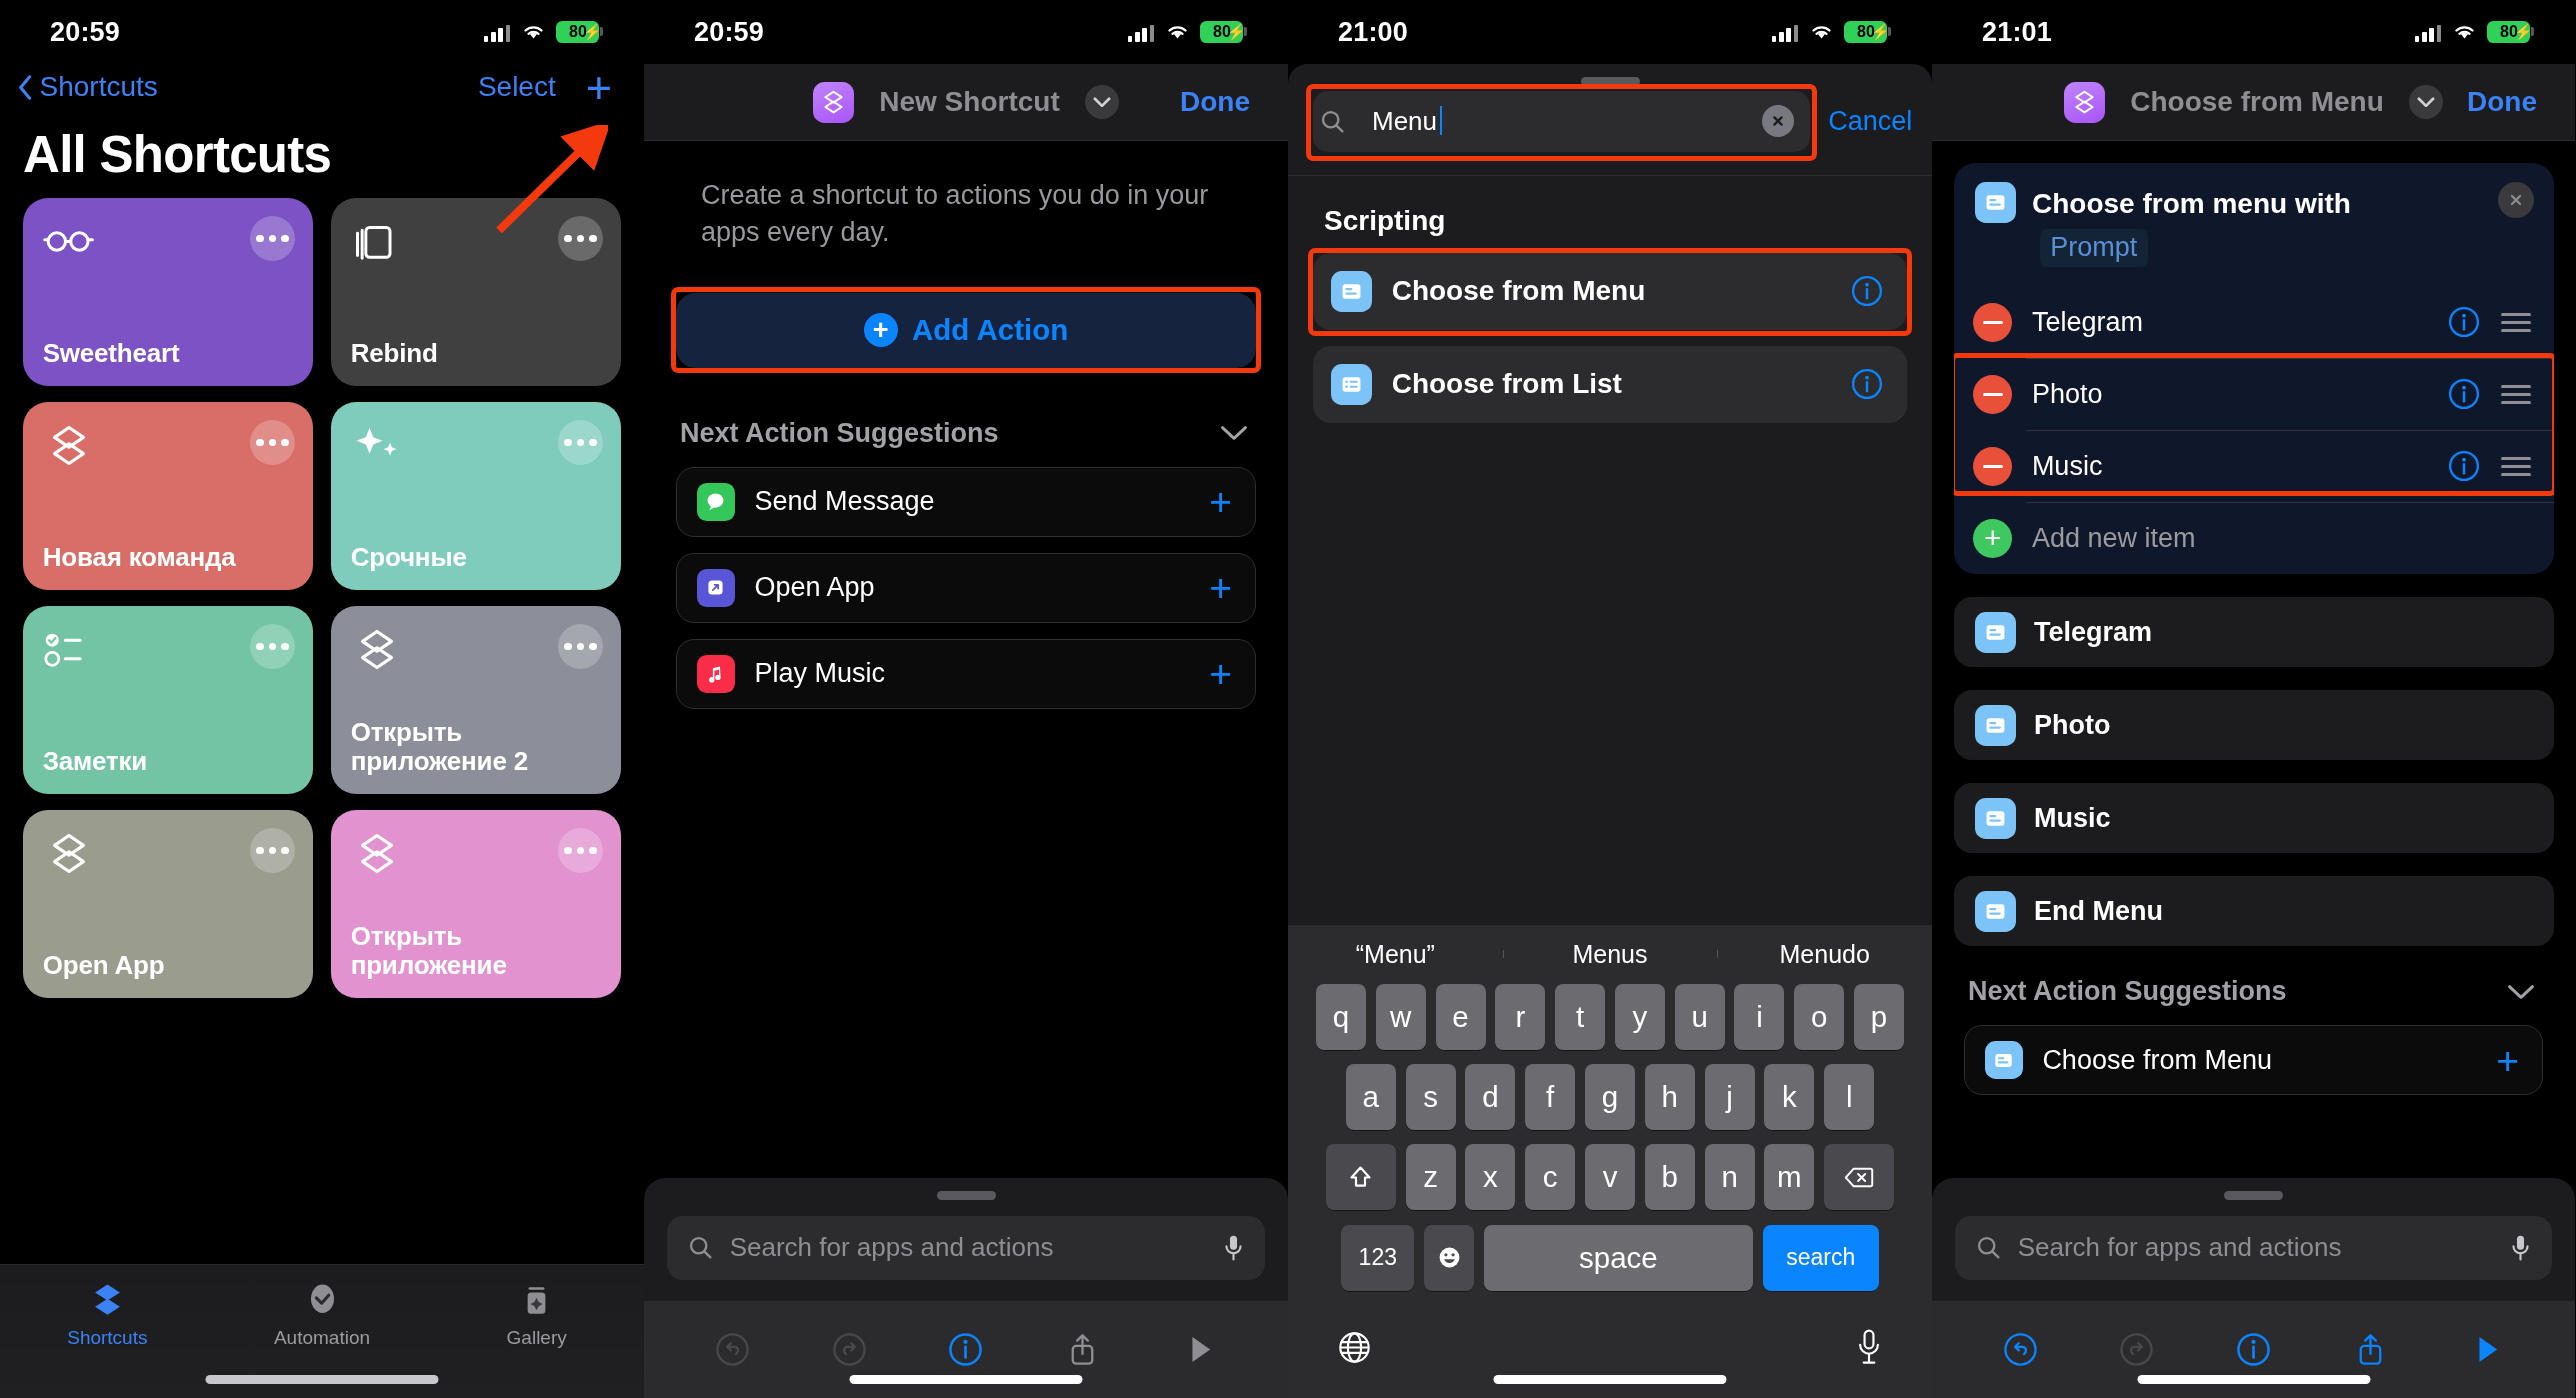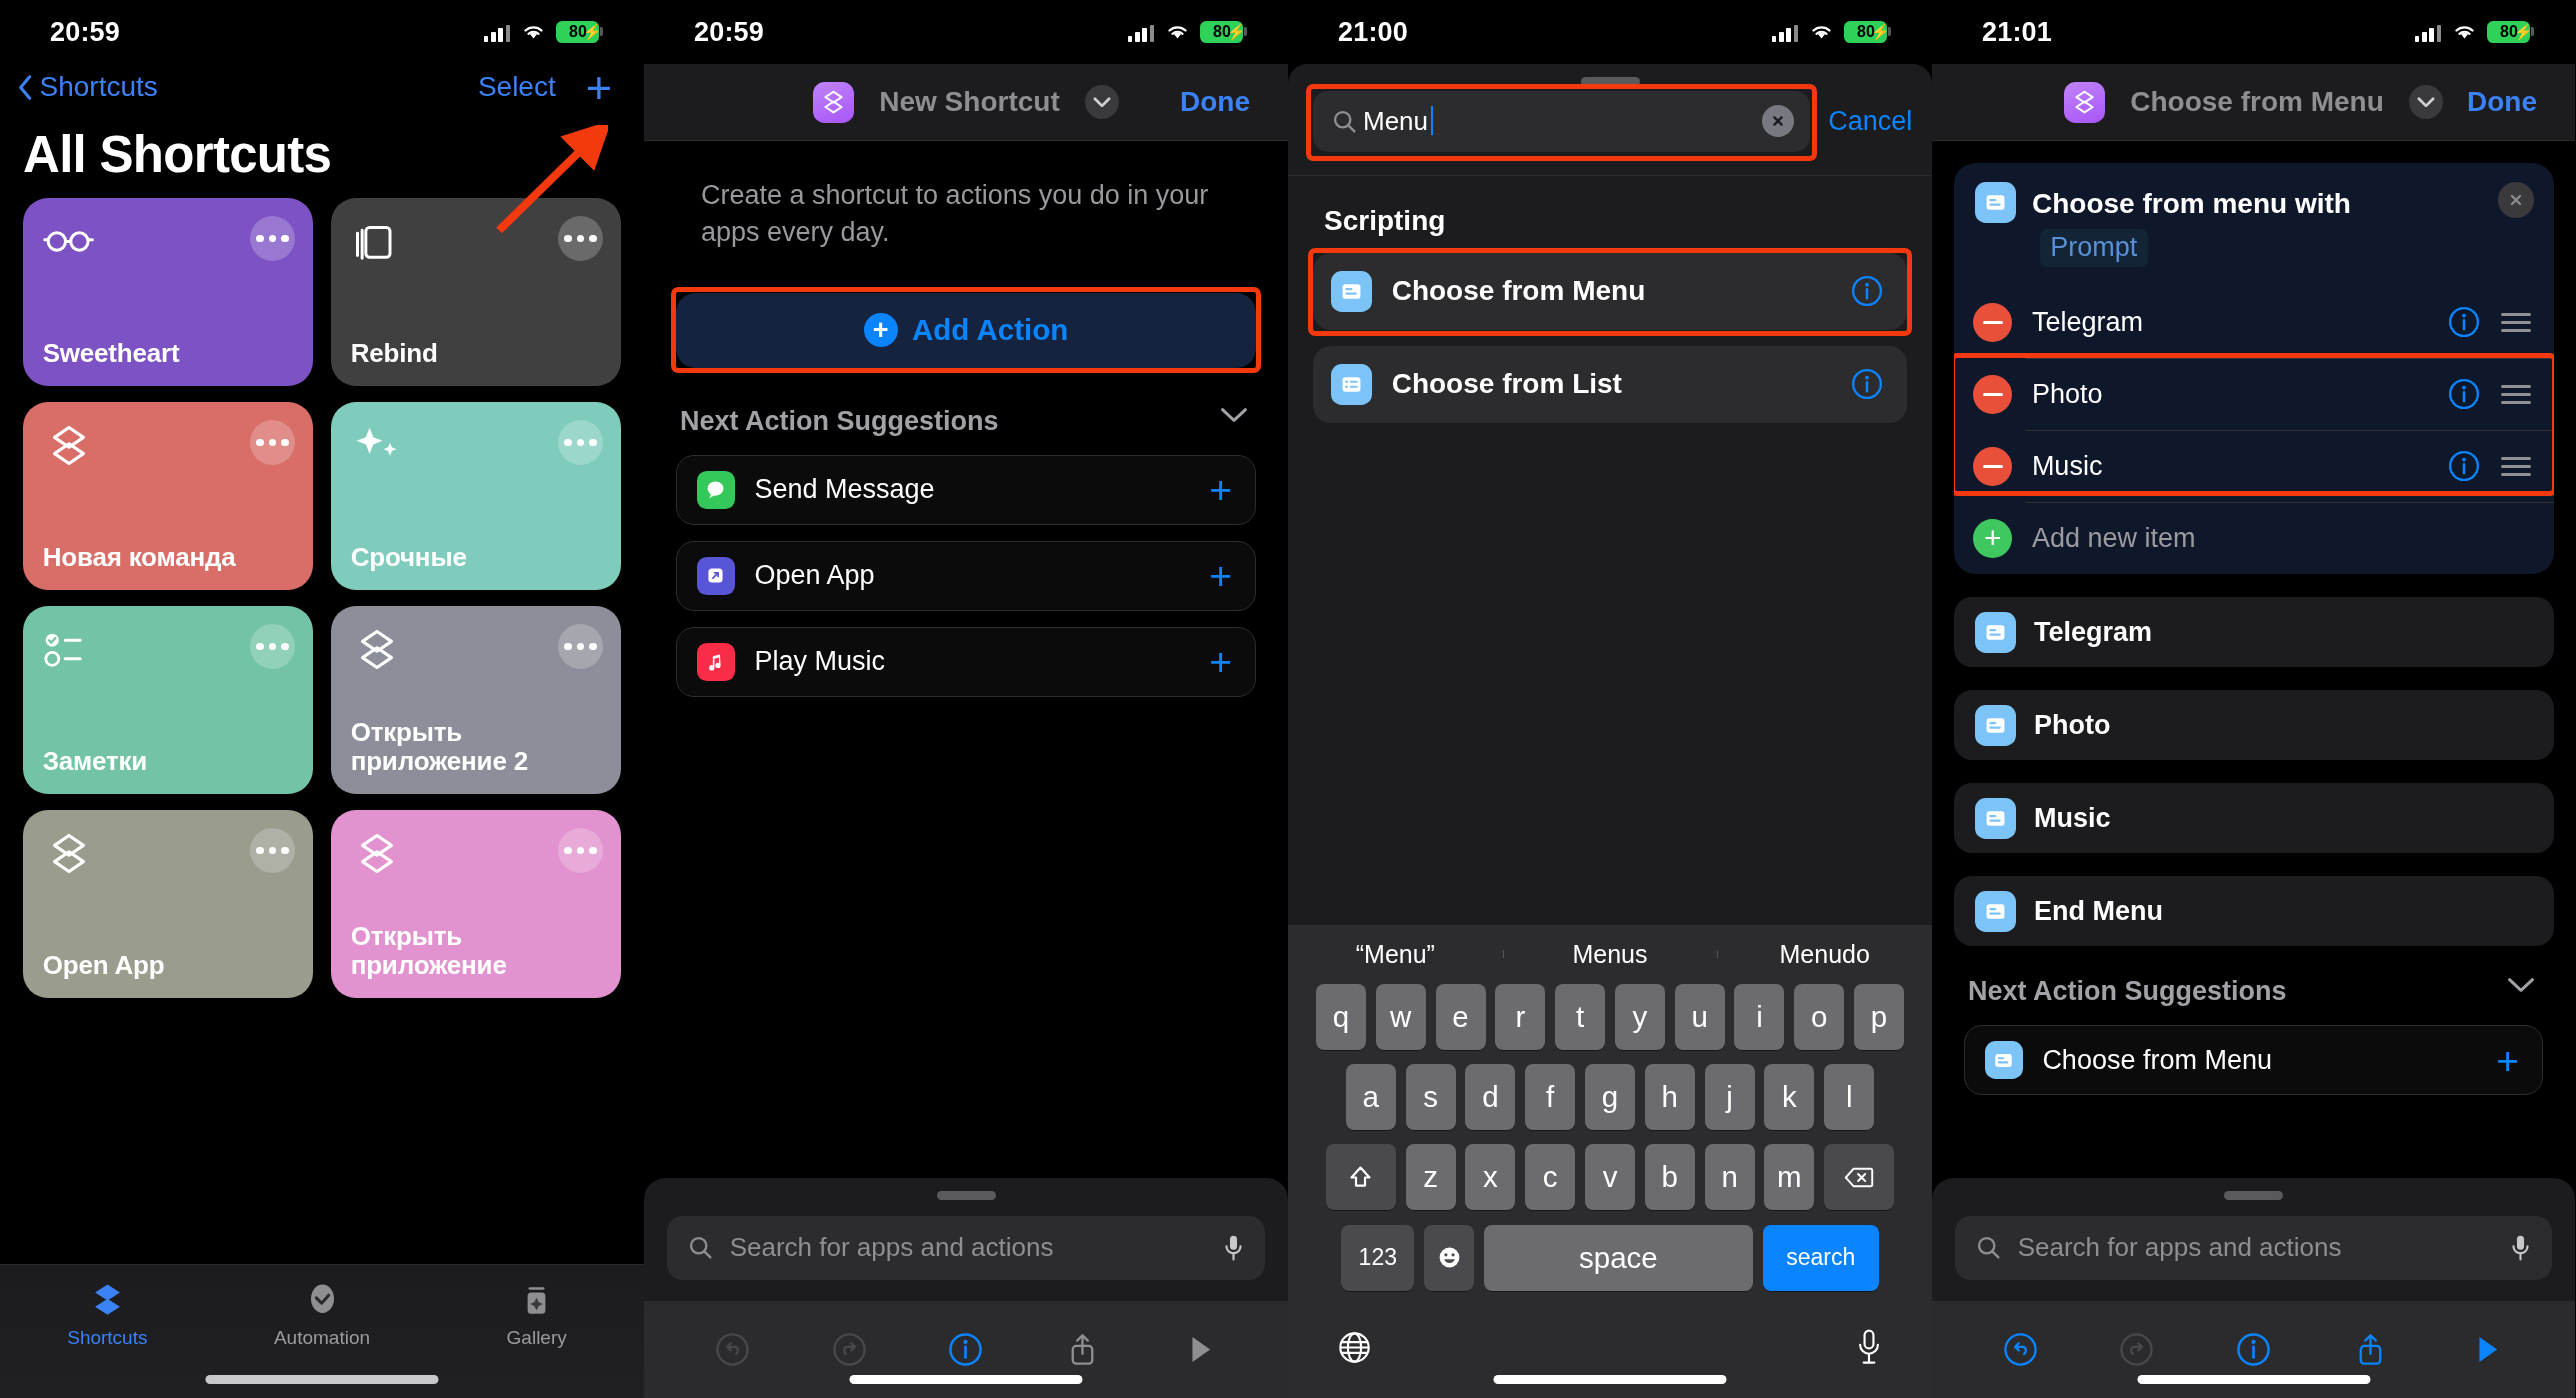--- a/index.html
+++ b/index.html
@@ -100,22 +100,22 @@
   .add-action {
     background:#16233f; border-radius:19.7px; height:75px;
     display:flex;align-items:center;justify-content:center; gap:14.3px;
   }
   .aa-plus { width:34px;height:34px;border-radius:50%;background:#0a84ff;
              display:flex;align-items:center;justify-content:center;color:#fff;font-size:27px;font-weight:700;line-height:0;}
   .aa-text{ color:#0a84ff; font-size:29.5px; font-weight:700;}
   .hl-box { position:absolute; border:5.4px solid #f4390f; border-radius:7.2px; pointer-events:none; }
 
   .sec-head {
-    display:flex; justify-content:space-between;
-    padding: 38px 39px 0 36px;
+    display:flex; align-items:center; justify-content:space-between;
+    padding: 50px 39px 0 36px;
   }
   .sec-head-t { color:#a1a1a6; font-size:27px; font-weight:600; }
   .sugg-list { padding: 18px 32px 0 32px; display:flex;flex-direction:column; gap:16px; }
   .sugg-row {
     height:70px; border-radius:18px; border:0.9px solid #2e2e30; background:#0b0b0c;
     display:flex;align-items:center; padding: 0 23px 0 19.7px; gap:19.7px;
   }
   .sugg-ic { width:38px;height:38px;border-radius:9.8px;display:flex;align-items:center;justify-content:center;}
   .sugg-lb { color:#fff; font-size:27px; font-weight:400; flex:1;}
   .sugg-add { color:#0a84ff; font-size:39px; font-weight:300; line-height:23px;}
@@ -134,21 +134,21 @@
     height: 97px; background:#2b2b2d;
     display:flex;align-items:center;justify-content:space-around; padding:0 30px;
   }
   .tb-ic { width:39px;height:39px; }
 
   
   .p3-sheet { position:absolute; top:64px; left:0; right:0; bottom:0; background:#1c1c1e; border-radius:19.7px 19.7px 0 0; }
   .p3-searchrow { display:flex; align-items:center; padding: 5.4px 19.7px 0 25px; gap:18px; position:relative;}
   .p3-field {
     flex:1; height:61px; border-radius:15px; background:#2c2c2e;
-    display:flex;align-items:center;padding:0 16px 0 18px;gap:5px;
+    display:flex;align-items:center;padding:0 16px 0 6px;gap:26px;
   }
   .p3-val { color:#fff; font-size:26px; flex:1; position:relative;}
   .caret { display:inline-block; width:2.7px;height:29px;background:#0a84ff; vertical-align:-5.4px; margin-left:2.7px;}
   .clr { width:32px;height:32px;border-radius:50%;background:#787880; display:flex;align-items:center;justify-content:center;}
   .p3-cancel { color:#0a84ff; font-size:27px; }
   .p3-body { margin-top: 23px; border-top:0.9px solid #2c2c2e; padding-top: 29px; background:#1c1c1e;}
   .p3-sec { color:#fff; font-size:28px; font-weight:700; padding: 0 0 16px 36px;}
   .p3-rows { padding: 0 25px; display:flex;flex-direction:column;gap:16px; position:relative;}
   .p3-row {
     height:77px; border-radius:18px; background:#2c2c2e;

